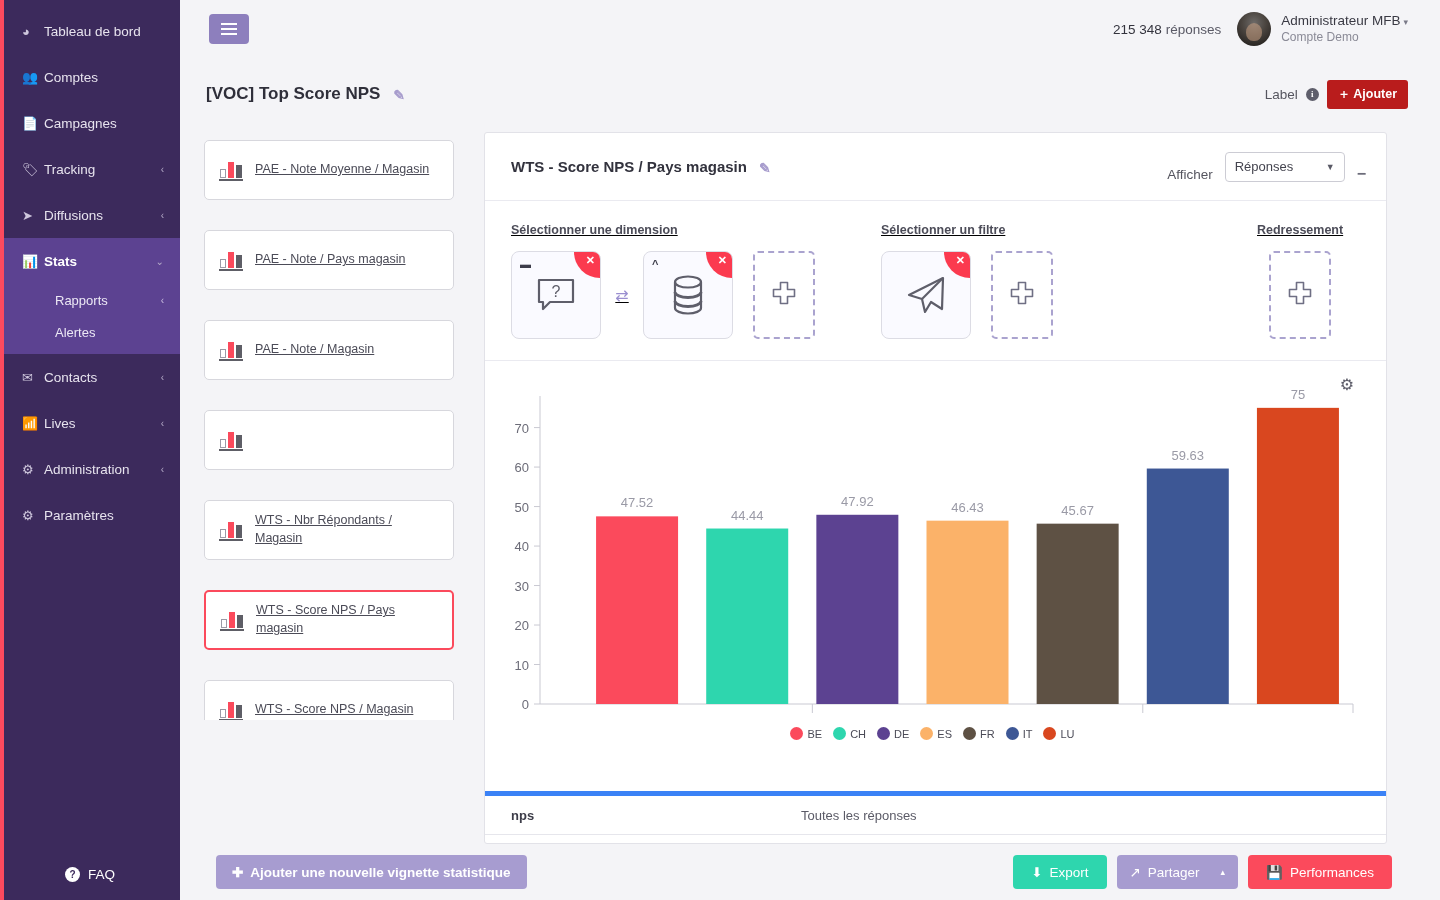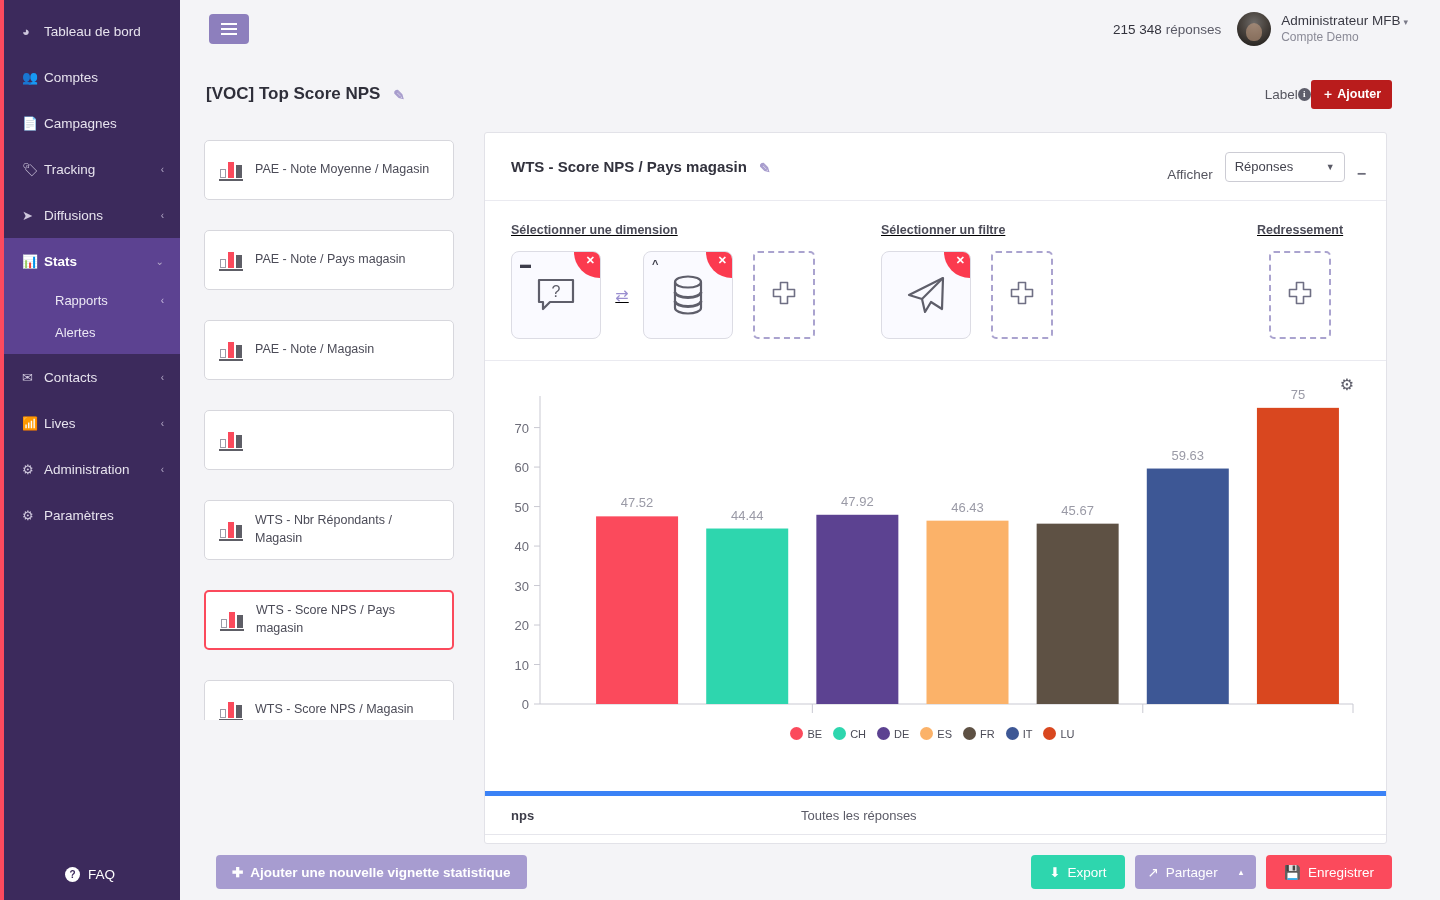--- a/index.html
+++ b/index.html
@@ -130,21 +130,21 @@
     margin-left: 26px;
     font-size: 17px; font-weight: bold; color: #2f2f3a;
   }
   .pencil {
     display: inline-block; margin-left: 8px;
     color: #a79ccd; font-size: 14px; cursor: pointer;
     transform: translateY(1px);
   }
   .label-area {
     margin-left: auto; display: flex; align-items: center;
-    padding-right: 48px;
+    gap: 8px; padding-right: 32px;
   }
   .label-txt { font-size: 13.5px; color: #55555f; }
   .info-ic {
     width: 13px; height: 13px; border-radius: 50%;
     background: #5e5e6b; color:#fff; font-size: 9px; font-weight: bold;
     display: flex; align-items: center; justify-content: center;
     font-family: "Liberation Serif", serif;
     cursor: pointer;
   }
   .btn-ajouter {
@@ -168,21 +168,21 @@
     padding: 0 14px;
     cursor: pointer;
   }
   .vig.selected { border: 2px solid #fb4a5c; }
   .vig-ic { width: 24px; height: 22px; position: relative; flex: 0 0 24px;}
   .vig-ic i { position: absolute; bottom: 3px; display:block; }
   .vig-ic .b1 { left:1px; width:6px; height:9px;  background:#fff; border:1px solid #9b9ba6;}
   .vig-ic .b2 { left:9px; width:6px; height:16px; background:#fb4a5c;}
   .vig-ic .b3 { left:17px; width:6px; height:13px; background:#5e5e66;}
   .vig-ic .base { left:0; bottom:0; width:24px; height:2px; background:#5e5e66;}
-  .vig-label { font-size: 12.5px; color: #4b4b57; line-height: 1.42; }
+  .vig-label { font-size: 12.5px; color: #4b4b57; line-height: 1.42; text-decoration: underline; }
 
   
   #card {
     position: absolute; left: 484px; top: 132px;
     width: 903px; height: 712px;
     background: #fff;
     border: 1px solid #e2e2e8;
     border-radius: 3px;
     overflow: hidden;
   }
@@ -639,16 +639,16 @@
       <span>⬇</span>
       <span>Export</span>
     </button>
     <button class="btn btn-share">
       <span>↗</span>
       <span>Partager</span>
       <span class="share-caret">▴</span>
     </button>
     <button class="btn btn-save">
       <span>💾</span>
-      <span>Enregistrer</span>
+      <span>Performances</span>
     </button>
   </div>
 </div>
 
 </body></html>

